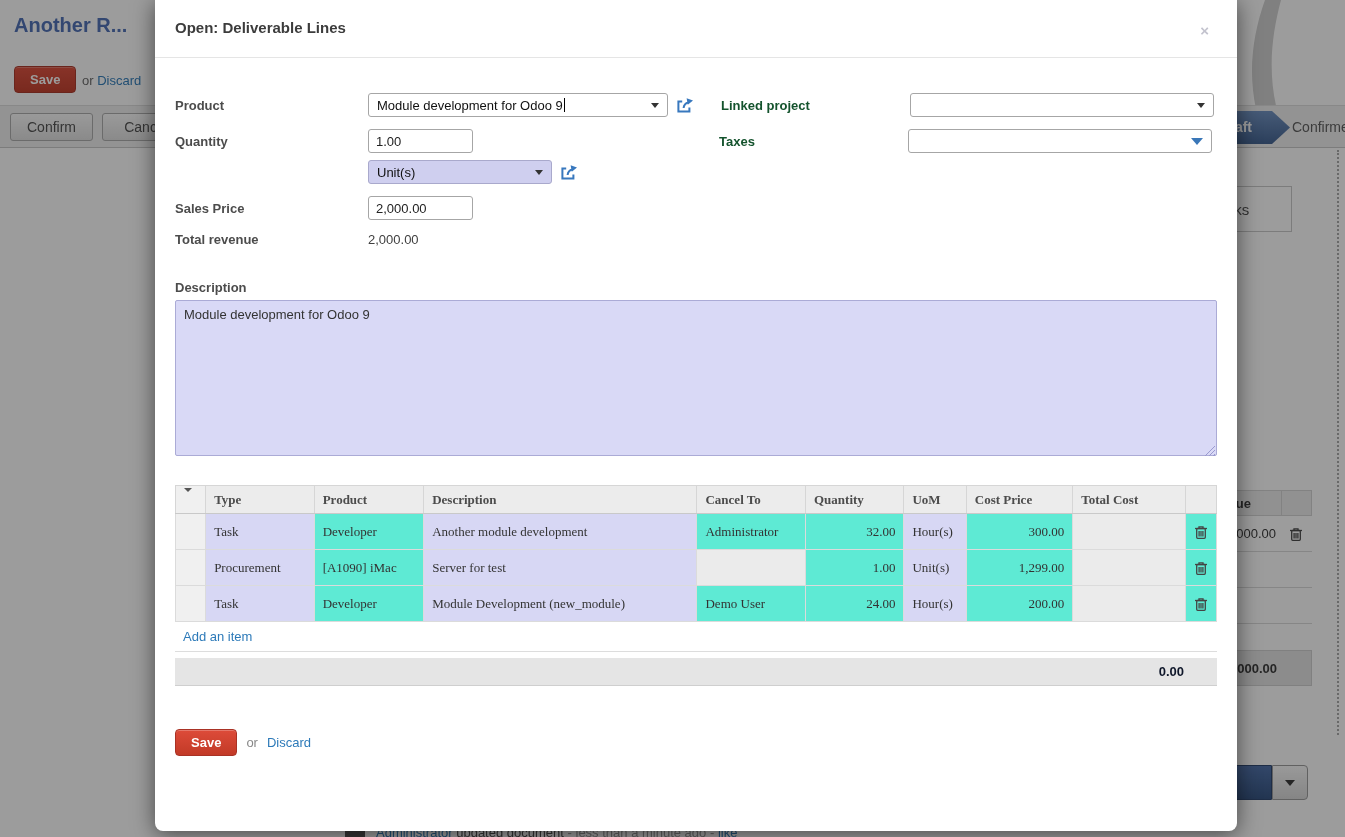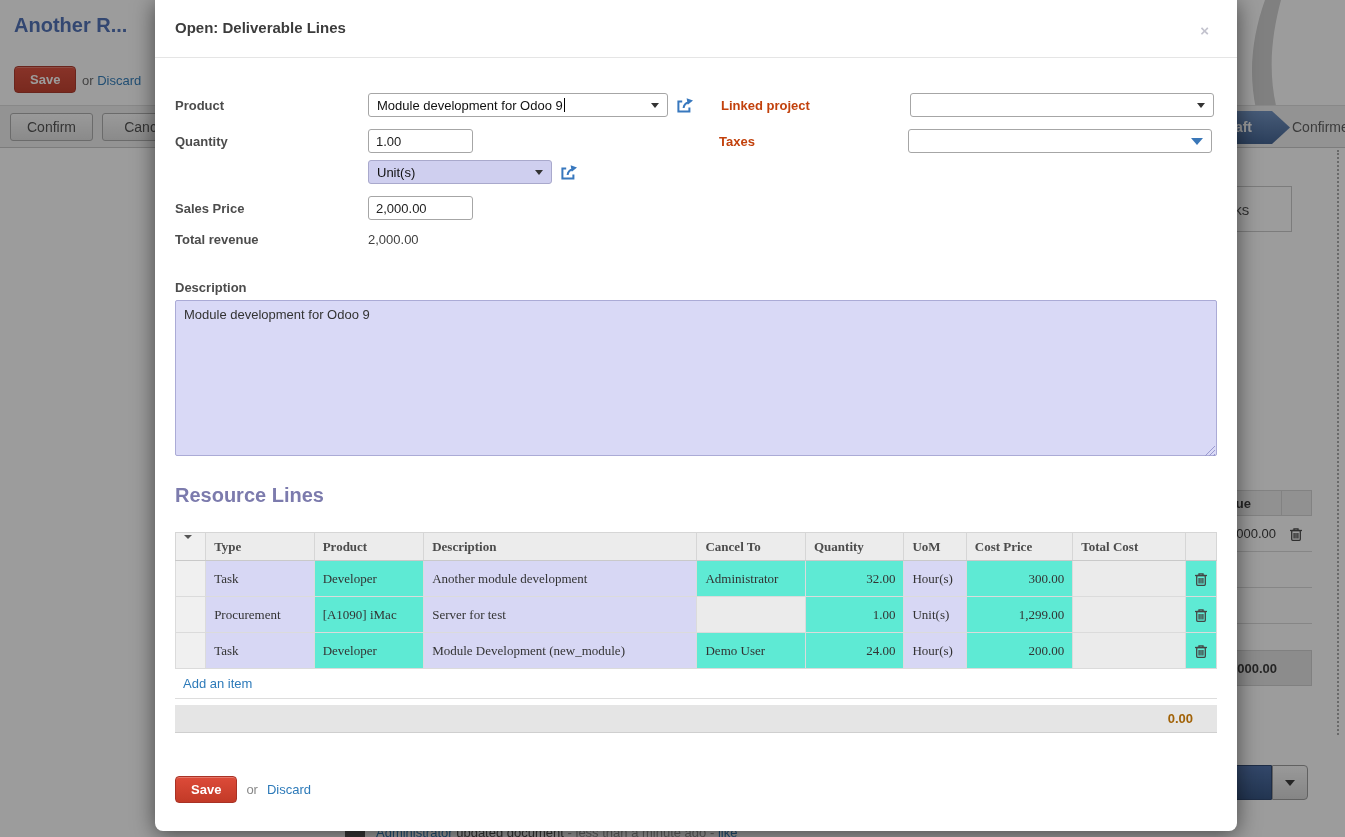--- a/index.html
+++ b/index.html
@@ -60,21 +60,21 @@
   
   .modal { position:absolute; left:155px; top:0; width:1082px; height:831px; background:#fff;
            border-radius:0 0 8px 8px; box-shadow:0 3px 22px rgba(0,0,0,0.55); z-index:10; }
   .modal-header { position:relative; padding:19px 20px 20px 20px; border-bottom:1px solid #E5E5E5; }
   .modal-title { font-size:15px; font-weight:bold; color:#3C3C3C; }
   .modal-close { position:absolute; right:28px; top:22px; font-size:15px; font-weight:bold; color:#C3C3CE; cursor:pointer; }
   .modal-body { padding:0 20px; }
 
   .frow { display:flex; align-items:center; }
   .flabel { width:193px; font-size:13px; font-weight:bold; color:#4C4C4C; flex:none; }
-  .rlabel { font-size:13px; font-weight:bold; color:#c2410c; width:189px; flex:none; }
+  .rlabel { font-size:13px; font-weight:bold; color:#14532d; width:189px; flex:none; }
   .tinput { height:24px; border:1px solid #A6A6A6; border-radius:3px; padding:2px 7px; font-size:13px;
             font-family:"Liberation Sans",sans-serif; color:#222; background:#fff; }
   .combo { height:24px; border:1px solid #A6A6A6; border-radius:3px; background:#fff; display:flex;
            align-items:center; padding:0 8px; font-size:13px; color:#111; cursor:pointer; }
   .combo .txt { white-space:nowrap; }
   .combo .spacer { flex:1; }
   .cursor-bar { display:inline-block; width:1px; height:14px; background:#000; margin-left:1px; }
   .caret-sm { width:0; height:0; border-left:4px solid transparent; border-right:4px solid transparent;
               border-top:5px solid #333; flex:none; }
   .caret-blue { width:0; height:0; border-left:6px solid transparent; border-right:6px solid transparent;
@@ -102,22 +102,22 @@
   .rlines td.cell-gray { background:#EBEBEB; }
   .rlines td.handle, .rlines th.handle { background:#F0F0F0; width:30px; }
   .col-type{width:108px;} .col-prod{width:109px;} .col-desc{width:272px;} .col-assign{width:108px;}
   .col-qty{width:98px;} .col-uom{width:62px;} .col-cost{width:106px;} .col-total{width:112px;} .col-del{width:31px;}
   .sort-caret { width:0; height:0; border-left:4px solid transparent; border-right:4px solid transparent;
                 border-top:4px solid #555; }
   .trash-btn { background:none; border:none; cursor:pointer; padding:0; display:flex; margin:0 auto; }
 
   .add-item { padding:7px 8px; border-bottom:1px solid #DDD; font-size:13px; }
   .foot-bar { margin-top:6px; height:28px; background:#E5E5E5; border-bottom:1px solid #CFCFCF;
-              display:flex; align-items:center; justify-content:flex-end; padding-right:24px;
-              font-size:13px; font-weight:bold; color:#a16207; }
+              display:flex; align-items:center; justify-content:flex-end; padding-right:33px;
+              font-size:13px; font-weight:bold; color:#0f172a; }
   .save-row { margin-top:43px; display:flex; align-items:center; gap:9px; font-size:13px; }
   .save-row .or { color:#888; }
 </style>
 </head>
 <body>
 
 <div class="screen">
 
   <div class="page">
     <div class="bg-title">Another R...</div>
@@ -253,21 +253,20 @@
         <label class="flabel">Total revenue</label>
         <span class="static-val">2,000.00</span>
       </div>
 
       <div class="desc-label">Description</div>
       <div class="desc-wrap">
         <textarea class="desc-area" style="">Module development for Odoo 9</textarea>
         <div class="resize-handle"></div>
       </div>
 
-      <div class="section-title">Resource Lines</div>
 
       <table class="rlines">
         <thead>
           <tr>
             <th class="handle"><span class="sort-caret"></span></th>
             <th class="col-type">Type</th>
             <th class="col-prod">Product</th>
             <th class="col-desc">Description</th>
             <th class="col-assign">Cancel To</th>
             <th class="col-qty">Quantity</th>

